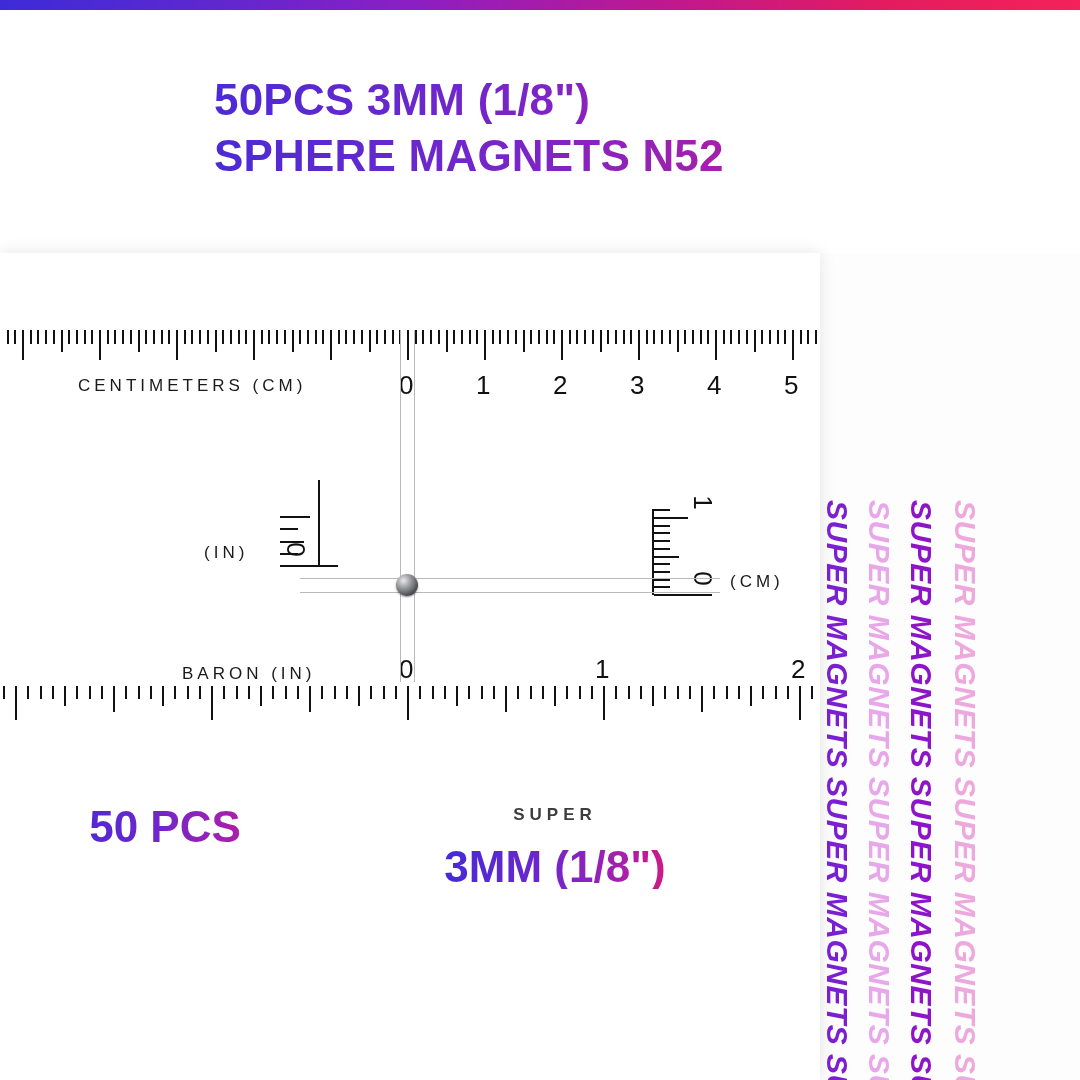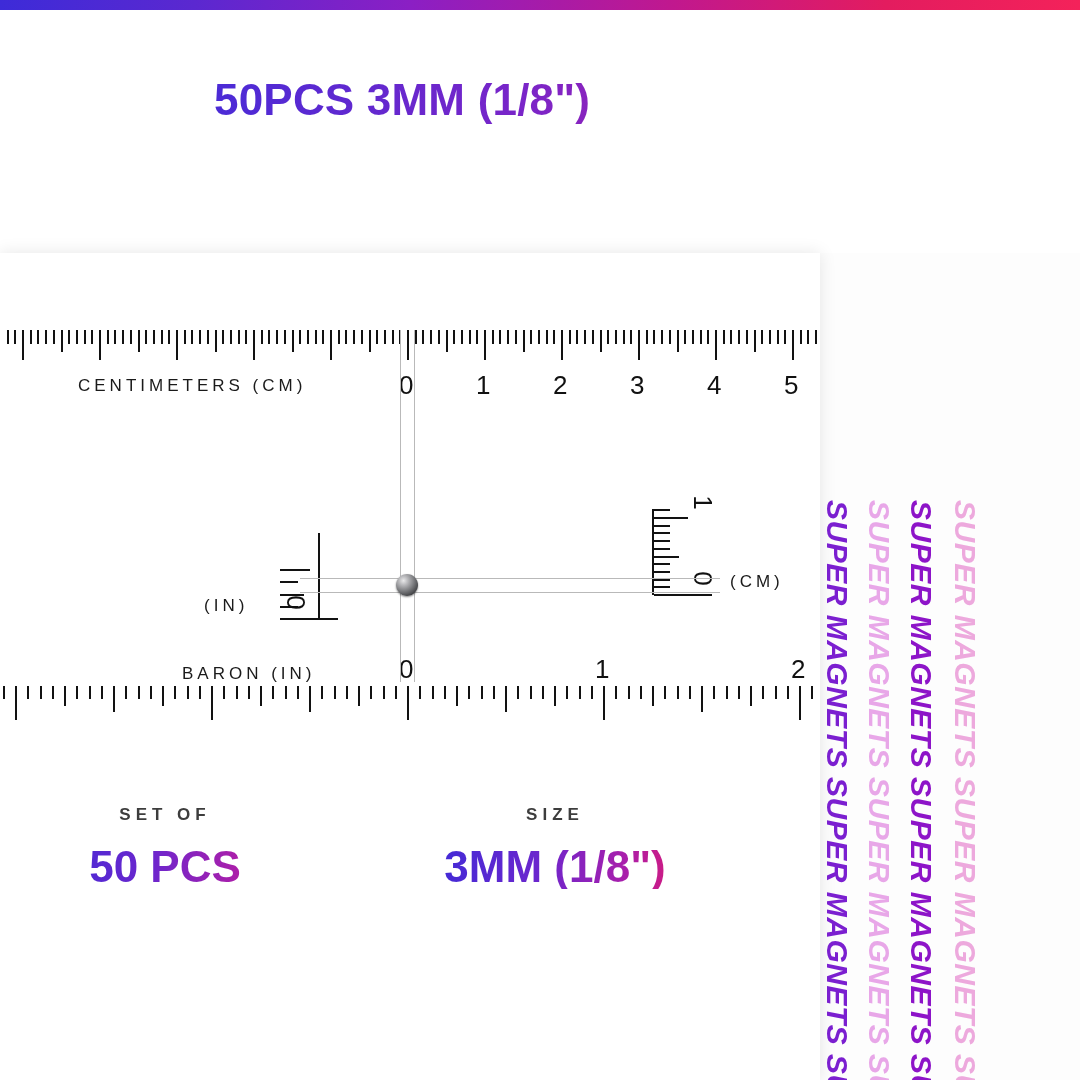--- a/index.html
+++ b/index.html
@@ -192,20 +192,21 @@
 
 <div id="page">
 
   <div id="top-bar"></div>
 
   <div id="header">
 
 
     <div id="title-block">
       <div class="title-line">50PCS 3MM (1/8")</div>
+      <div class="title-line">SPHERE MAGNETS N52</div>
     </div>
   </div>
 
   <div id="page-shade"></div>
   <div id="photo-panel"></div>
 
   <div id="cm-ruler" class="ruler-strip" style="top:330px;height:70px;">
     <div id="cm-ticks">
         <div class="tick" style="left: 7px; top: 0px; height: 14px; width: 2px;"></div>
         <div class="tick" style="left: 14px; top: 0px; height: 14px; width: 2px;"></div>
@@ -392,21 +393,21 @@
         <div class="tick" style="left: 787px; top: 36px; height: 13px; width: 2px;"></div>
         <div class="tick" style="left: 799px; top: 36px; height: 34px; width: 2px;"></div>
         <div class="tick" style="left: 811px; top: 36px; height: 13px; width: 2px;"></div>
         <div class="num" style="left: 399px; top: 4px;">0</div>
         <div class="num" style="left: 595px; top: 4px;">1</div>
         <div class="num" style="left: 791px; top: 4px;">2</div>
       </div>
     <div class="ruler-label" style="left:182px; top:14px;">BARON (IN)</div>
   </div>
 
-  <div id="mini-in" class="ruler-strip" style="top:519px;height:110px;">
+  <div id="mini-in" class="ruler-strip" style="top:466px;height:110px;">
     <div id="mini-in-ticks">
         <div class="cross-h" style="left: 280px; top: 99px; width: 58px; background: rgb(18, 18, 18); height: 2px;"></div>
         <div class="cross-h" style="left: 280px; top: 99px; width: 18px; height: 2px; background: rgb(18, 18, 18);"></div>
         <div class="cross-h" style="left: 280px; top: 87px; width: 18px; height: 2px; background: rgb(18, 18, 18);"></div>
         <div class="cross-h" style="left: 280px; top: 75px; width: 24px; height: 2px; background: rgb(18, 18, 18);"></div>
         <div class="cross-h" style="left: 280px; top: 62px; width: 18px; height: 2px; background: rgb(18, 18, 18);"></div>
         <div class="cross-h" style="left: 280px; top: 50px; width: 30px; height: 2px; background: rgb(18, 18, 18);"></div>
         <div class="cross-v" style="left: 318px; top: 14px; width: 2px; height: 86px; background: rgb(18, 18, 18);"></div>
       </div>
     <div class="ruler-label" style="left:204px; top:77px;">(IN)</div>
@@ -435,26 +436,25 @@
     <div class="ruler-label" style="left:730px; top:77px;">(CM)</div>
   </div>
 
   <div class="cross-v" style="left:400px; top:330px; height:352px;"></div>
   <div class="cross-v" style="left:414px; top:330px; height:352px;"></div>
   <div class="cross-h" style="left:300px; top:578px; width:420px;"></div>
   <div class="cross-h" style="left:300px; top:592px; width:420px;"></div>
   <div id="sphere"></div>
 
   <div class="spec" style="left:40px; top:805px; width:250px;">
-    <div class="spec-label">SET OF</div>
     <div class="spec-value grad-text">50 PCS</div>
   </div>
 
   <div class="spec" style="left:430px; top:805px; width:250px;">
-    <div class="spec-label">SIZE</div>
+    <div class="spec-label">SUPER</div>
     <div class="spec-value grad-text">3MM (1/8")</div>
   </div>
 
   <div class="wm-col" style="left:816px;">
     <div class="wm-text" style="color: rgb(123, 31, 208);">SUPER MAGNETS SUPER MAGNETS SUPER MAGNETS</div>
   </div>
   <div class="wm-col" style="left:858px;">
     <div class="wm-text" style="color: rgb(232, 167, 232);">SUPER MAGNETS SUPER MAGNETS SUPER MAGNETS</div>
   </div>
   <div class="wm-col" style="left:900px;">

